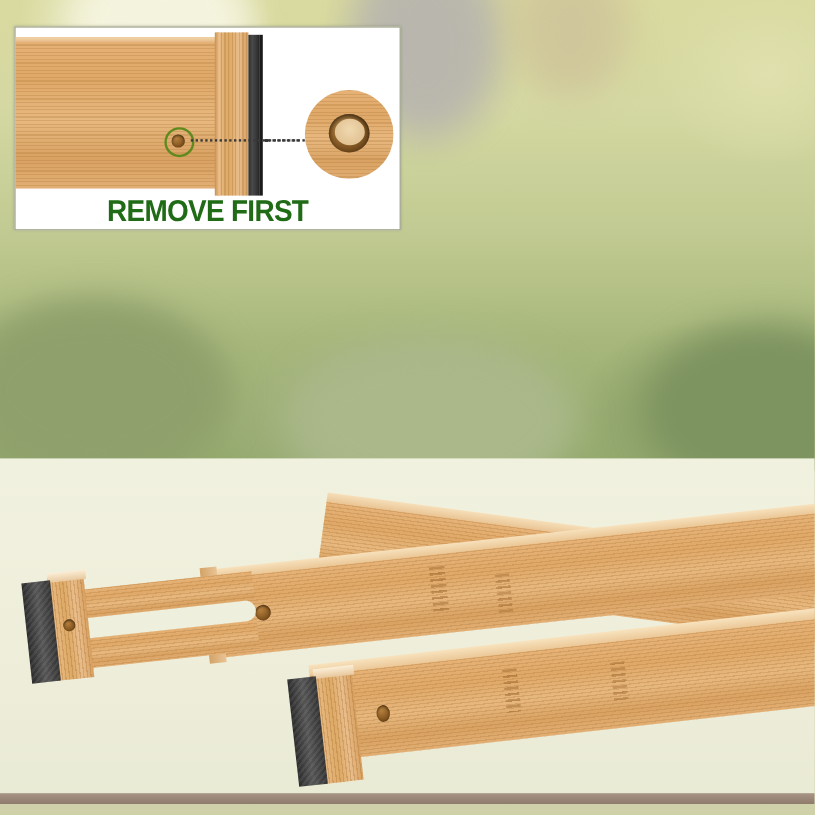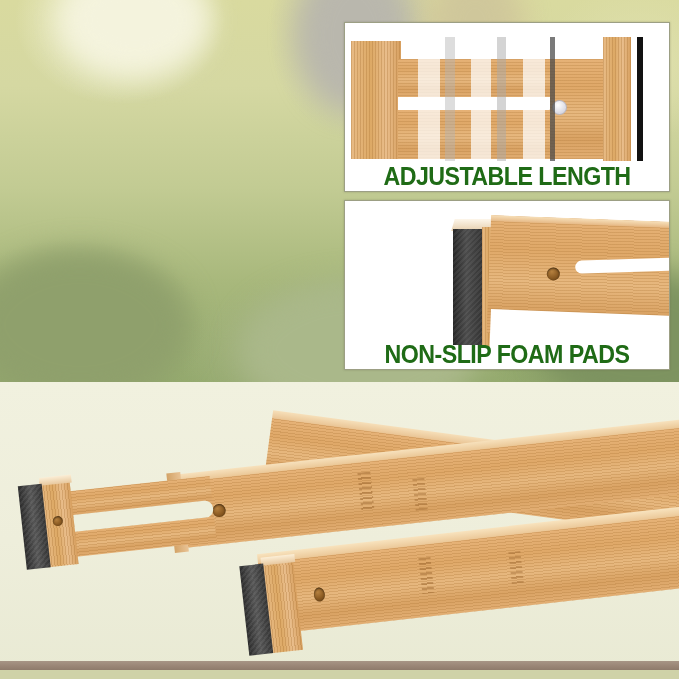--- a/index.html
+++ b/index.html
@@ -93,81 +93,52 @@
 
   <div class="backdrop">
     <div class="blob" style="left:300px;top:-40px;width:110px;height:150px;background:#b9b7ad;"></div>
     <div class="blob" style="left:430px;top:-30px;width:90px;height:110px;background:#cfc79b;"></div>
     <div class="blob" style="left:-30px;top:250px;width:220px;height:150px;background:#8fa06c;"></div>
     <div class="blob" style="left:240px;top:280px;width:240px;height:140px;background:#aab88a;"></div>
     <div class="blob" style="left:540px;top:270px;width:200px;height:140px;background:#7d9360;"></div>
     <div class="blob" style="left:60px;top:-35px;width:150px;height:110px;background:#f4f3dd;"></div>
   </div>
 
-
-  <div class="panel" style="left:344px;top:22px;width:324px;height:168px;">
+  <div class="panel" style="left:12px;top:22px;width:320px;height:168px;">
     <div class="stage">
 
-      <div class="bamboo-v" style="position:absolute;left:6px;top:18px;width:50px;height:118px;"></div>
-
-      <div class="bamboo" style="position:absolute;left:53px;top:36px;width:215px;height:38px;"></div>
-
-      <div class="bamboo" style="position:absolute;left:53px;top:86px;width:215px;height:50px;"></div>
-
-      <div style="position:absolute;left:160px;top:74px;width:50px;height:13px;border-radius:7px;background:#ffffff;"></div>
-
-      <div style="position:absolute;left:53px;top:74px;width:130px;height:13px;background:#ffffff;"></div>
-
-      <div class="bamboo" style="position:absolute;left:205px;top:36px;width:63px;height:100px;"></div>
-
-      <div style="position:absolute;left:207px;top:77px;width:13px;height:13px;border-radius:50%;
-                  background:radial-gradient(circle at 38% 32%,#ffffff,#c9c9d6);border:1px solid #b6b6c2;"></div>
-
-      <div class="ghost" style="left:73px;top:14px;width:22px;height:124px;"></div>
-      <div class="ghost" style="left:100px;top:14px;width:10px;height:124px;background:rgba(180,180,180,.45);"></div>
-      <div class="ghost" style="left:126px;top:14px;width:20px;height:124px;"></div>
-      <div class="ghost" style="left:152px;top:14px;width:9px;height:124px;background:rgba(170,170,170,.5);"></div>
-      <div class="ghost" style="left:178px;top:14px;width:22px;height:124px;"></div>
-      <div style="position:absolute;left:205px;top:14px;width:5px;height:124px;background:rgba(70,70,70,.72);"></div>
-
-      <div class="bamboo-v" style="position:absolute;left:258px;top:14px;width:28px;height:124px;"></div>
-
-      <div style="position:absolute;left:292px;top:14px;width:6px;height:124px;background:#111111;"></div>
-    </div>
-    <div class="caption">ADJUSTABLE LENGTH</div>
+      <div class="bamboo" style="position:absolute;left:-4px;top:8px;width:176px;height:126px;"></div>
+
+      <div style="position:absolute;left:-4px;top:8px;width:176px;height:4px;background:linear-gradient(180deg,#f3d6ac,#e6b884);"></div>
+
+      <div class="bamboo-v" style="position:absolute;left:168px;top:4px;width:26px;height:136px;"></div>
+      <div style="position:absolute;left:166px;top:4px;width:4px;height:136px;background:linear-gradient(90deg,#c98f4c,#eec596);"></div>
+
+      <div class="foam" style="position:absolute;left:194px;top:6px;width:9px;height:134px;"></div>
+      <div style="position:absolute;left:203px;top:6px;width:3px;height:134px;background:#1b1b1b;"></div>
+
+      <div class="hole" style="left:130px;top:89px;width:11px;height:11px;"></div>
+      <div style="position:absolute;left:124px;top:83px;width:21px;height:21px;border:2px solid #5f8b1e;border-radius:50%;"></div>
+
+      <div style="position:absolute;left:146px;top:93px;width:90px;height:0;border-top:2px dotted #3a3a3a;"></div>
+      <div style="position:absolute;left:208px;top:93px;width:36px;height:0;border-top:2px dotted #3a3a3a;"></div>
+
+      <div class="bamboo" style="position:absolute;left:241px;top:52px;width:74px;height:74px;border-radius:50%;overflow:hidden;">
+        <div style="position:absolute;left:20px;top:20px;width:34px;height:32px;border-radius:50%;
+                    background:radial-gradient(circle at 42% 34%,#c59a5b 0%,#8d5f28 48%,#4d3010 100%);
+                    box-shadow:inset 0 2px 4px rgba(0,0,0,.6);"></div>
+        <div style="position:absolute;left:25px;top:24px;width:25px;height:22px;border-radius:50%;
+                    background:radial-gradient(circle at 50% 40%,#f0d8ae,#dcbb8a);"></div>
+      </div>
+    </div>
+    <div class="caption">REMOVE FIRST</div>
   </div>
 
 
-  <div class="panel" style="left:344px;top:200px;width:324px;height:168px;">
-    <div class="stage">
-
-      <div style="position:absolute;left:108px;top:18px;width:44px;height:128px;">
-
-        <div style="position:absolute;left:0;top:0;width:44px;height:12px;background:linear-gradient(180deg,#fdf6ea,#e6cfae);transform:skewX(-16deg);"></div>
-
-        <div style="position:absolute;left:0;top:10px;width:30px;height:116px;
-                    background:
-                      repeating-linear-gradient(135deg, rgba(255,255,255,.06) 0 2px, rgba(0,0,0,0) 2px 4px),
-                      linear-gradient(90deg,#262626 0%,#4b4b4b 45%,#333333 100%);"></div>
-
-        <div class="bamboo-v" style="position:absolute;left:29px;top:8px;width:16px;height:120px;"></div>
-      </div>
-
-      <div style="position:absolute;left:146px;top:14px;width:200px;height:118px;transform:rotate(2.2deg);transform-origin:left top;overflow:hidden;">
-        <div class="bamboo" style="position:absolute;left:0;top:0;width:200px;height:118px;"></div>
-        <div style="position:absolute;left:0;top:0;width:200px;height:6px;background:linear-gradient(180deg,#f7e0ba,#e6b986);"></div>
-        <div class="hole" style="left:58px;top:50px;width:13px;height:13px;"></div>
-
-        <div style="position:absolute;left:86px;top:38px;width:130px;height:13px;background:#ffffff;border-radius:7px;transform:rotate(-4deg);"></div>
-      </div>
-
-      <div style="position:absolute;left:146px;top:108px;width:200px;height:40px;background:#ffffff;transform:rotate(2.2deg);transform-origin:left top;"></div>
-    </div>
-    <div class="caption">NON-SLIP FOAM PADS</div>
-  </div>
+
 
   <div class="hero">
 
     <div class="plank" style="left:268px;top:28px;width:430px;height:78px;transform:rotate(7.6deg);">
 
       <div style="position:absolute;left:0;top:0;width:430px;height:9px;background:linear-gradient(180deg,#f6dfb9,#e8c190);"></div>
 
       <div class="bamboo" style="position:absolute;left:0;top:8px;width:430px;height:62px;"></div>
 
       <div style="position:absolute;left:210px;top:22px;width:12px;height:34px;

